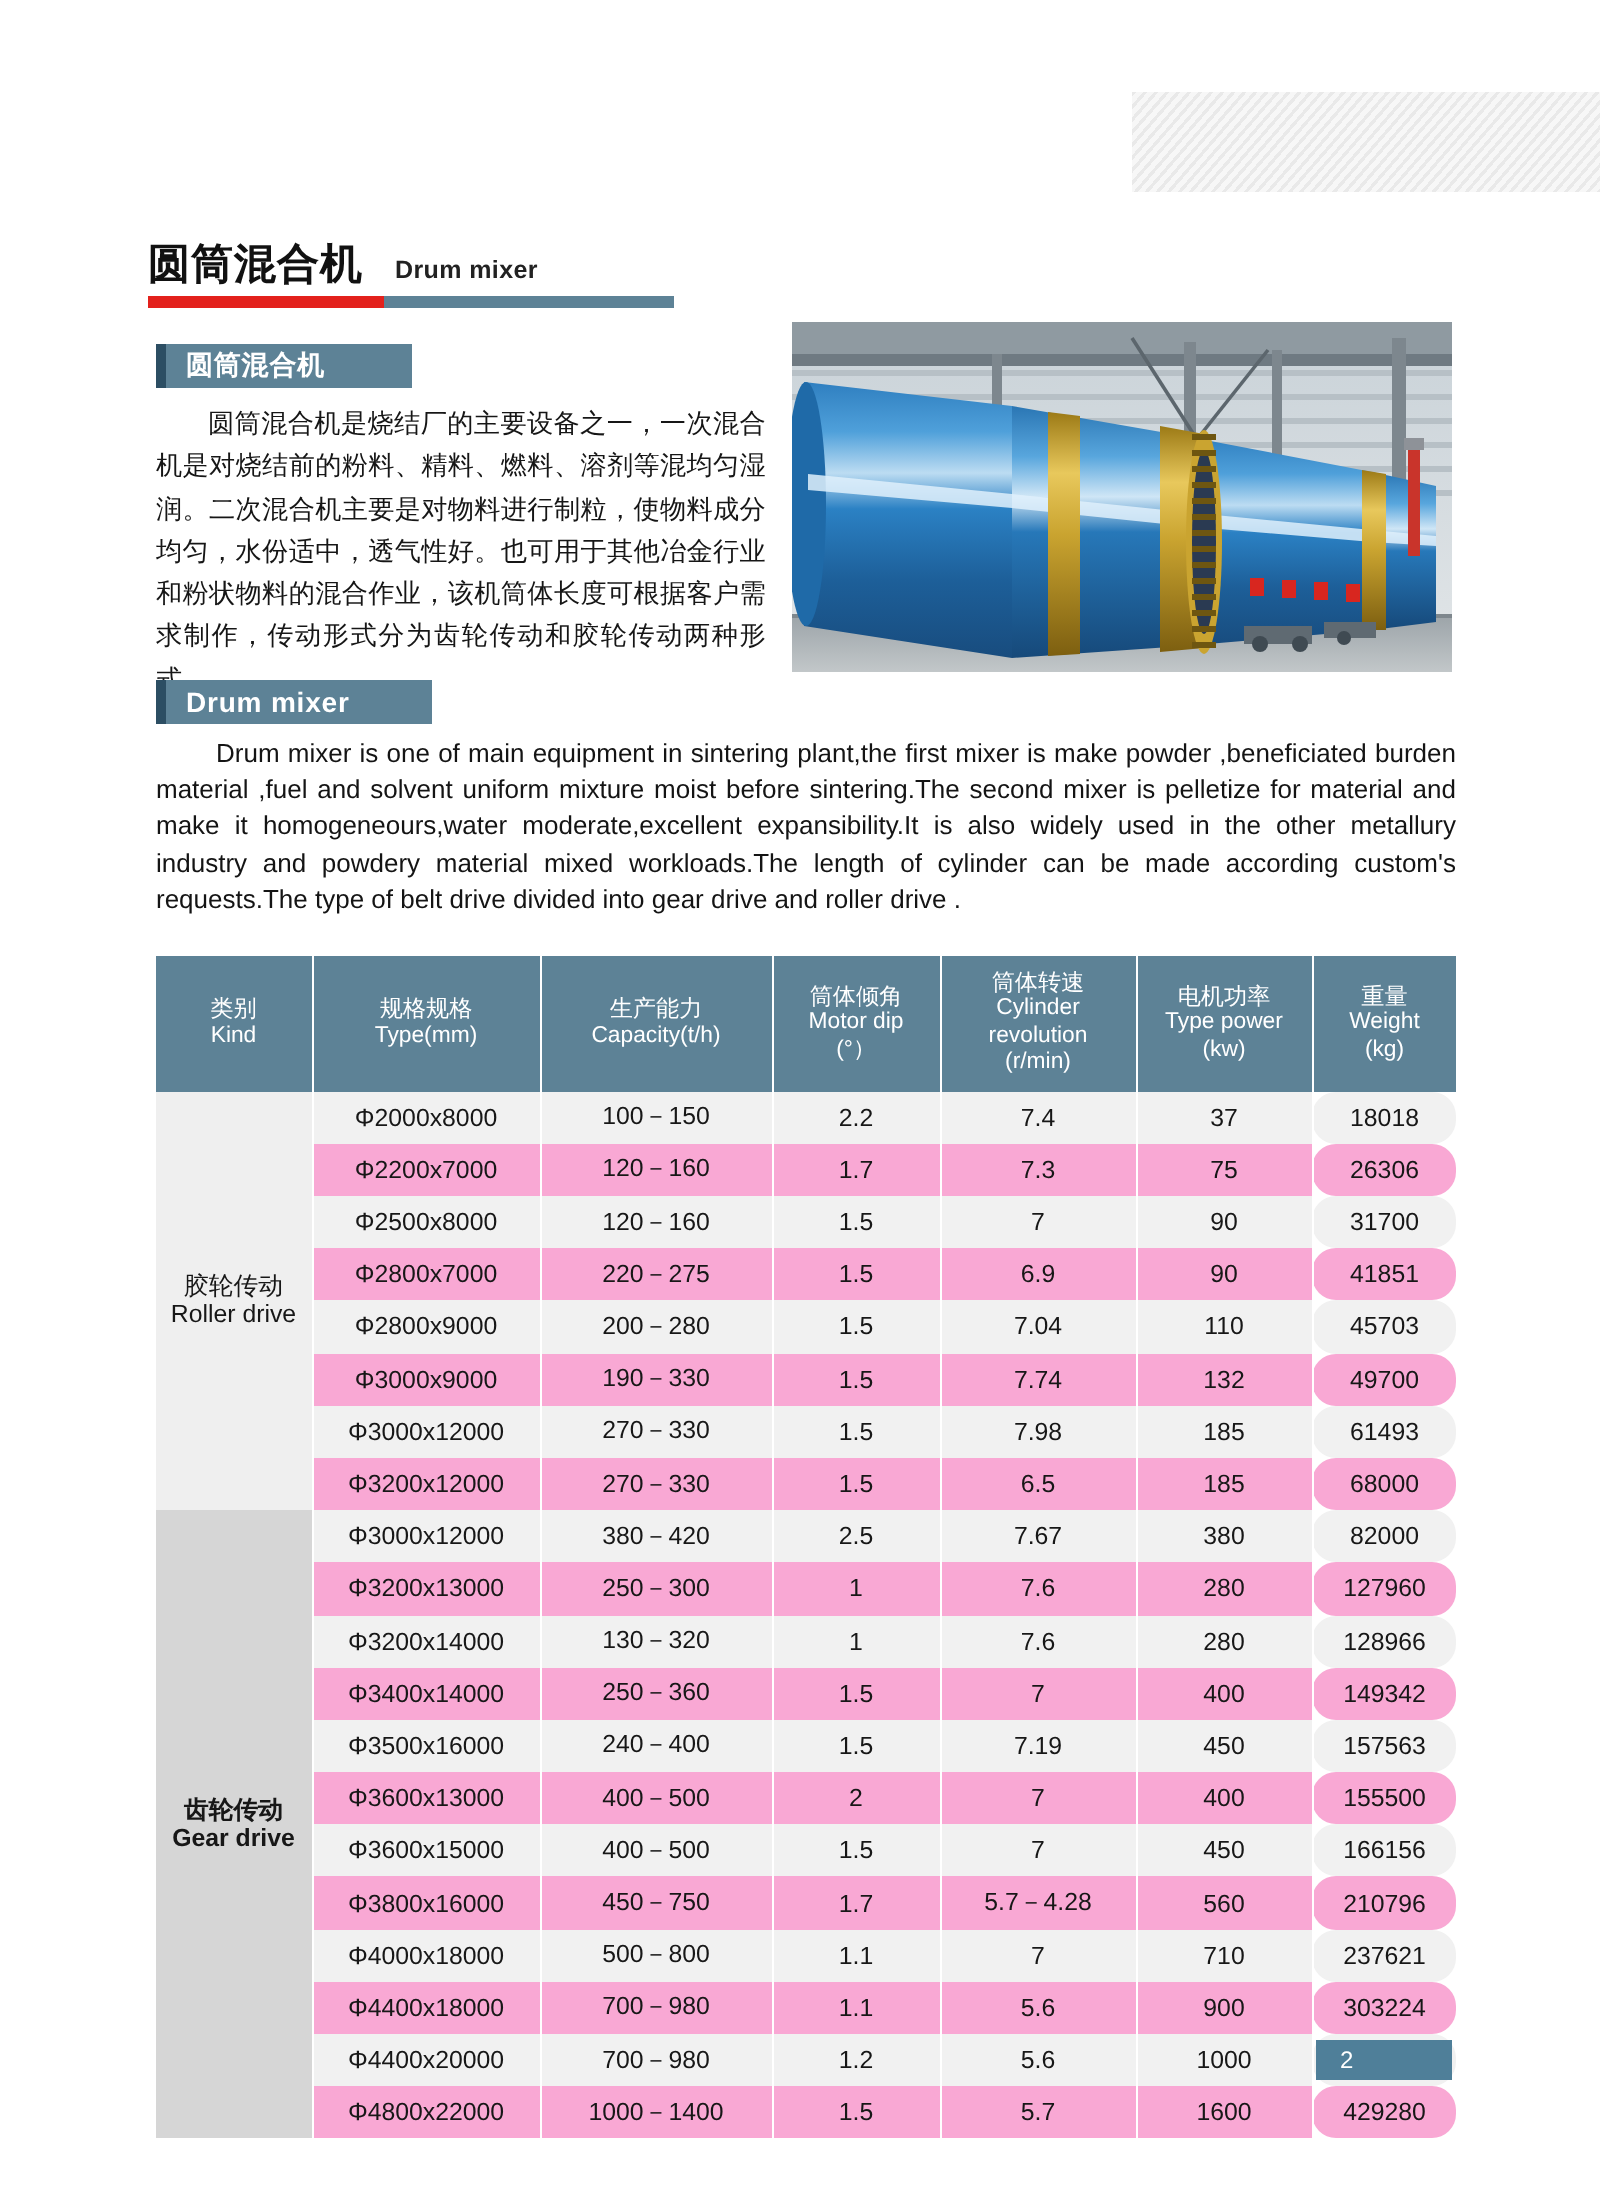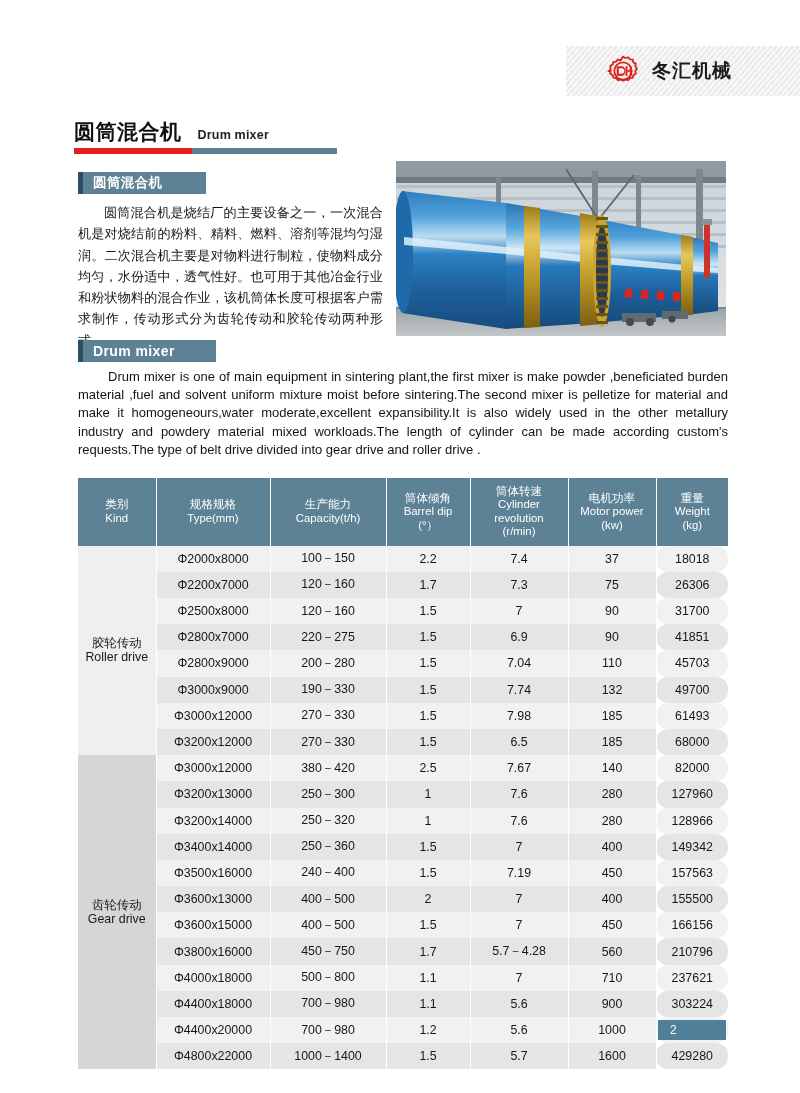--- a/index.html
+++ b/index.html
@@ -162,31 +162,31 @@
     font-size: 12.4px;
     text-align: center;
     padding: 4.6px 2px;
     color: #171717;
     border-right: 1px solid #ffffff;
     white-space: nowrap;
   }
   table.spec tbody td:last-child { border-right: none; border-radius: 12px; }
 
   tr.odd td  { background: #f1f1f1; }
-  tr.even td { background: #e5e5e5; }
+  tr.even td { background: #f9a8d4; }
 
   td.kind {
     font-family: "DejaVu Sans", "Liberation Sans", sans-serif;
     font-size: 12.2px;
     line-height: 15.5px;
     vertical-align: middle;
     border-right: 1px solid #ffffff;
   }
   td.kind.roller { background: #efefef !important; margin-left: 16px; }
-  td.kind.gear   { background: #d6d6d6 !important; }
+  td.kind.gear   { background: #d6d6d6 !important; font-weight: bold; }
   td.kind .kind-cn { display: block; }
   td.kind .kind-en { display: block; font-family: "Liberation Sans", sans-serif; }
 
   
   .page-num {
     position: absolute;
     right: 74px; bottom: 53px;
     width: 68px; height: 20px;
     background: #4f7f99;
     color: #ffffff;
@@ -194,37 +194,20 @@
     display: flex; align-items: center;
     padding-left: 12px;
     box-sizing: border-box;
   }
 </style>
 </head>
 <body>
 
 <div class="header-band">
   <div class="skew"></div>
-  <div class="logo-row">
-    <svg class="logo-mark" viewBox="0 0 40 40">
-      <g fill="none" stroke="#d8261f" stroke-width="2.2">
-        <path d="M20 3.2
-                 l2.9 1.6 3.1-1.0 2.1 2.5 3.2 0.4 0.9 3.1 2.8 1.7-0.5 3.2 1.9 2.6-1.9 2.6 0.5 3.2-2.8 1.7-0.9 3.1-3.2 0.4-2.1 2.5-3.1-1.0-2.9 1.6-2.9-1.6-3.1 1.0-2.1-2.5-3.2-0.4-0.9-3.1-2.8-1.7 0.5-3.2L3.6 20l1.9-2.6-0.5-3.2 2.8-1.7 0.9-3.1 3.2-0.4 2.1-2.5 3.1 1.0z"></path>
-        <circle cx="20" cy="20" r="10.2"></circle>
-      </g>
-      <g fill="#d8261f">
-        <rect x="12.6" y="14.4" width="2.5" height="11.4"></rect>
-        <path d="M15.1 14.4h3.6a4.2 5.7 0 0 1 0 11.4h-3.6v-2.5h3.3a3.1 3.2 0 0 0 0-6.4h-3.3z"></path>
-        <rect x="23.0" y="14.4" width="2.3" height="11.4"></rect>
-        <rect x="25.3" y="18.8" width="2.6" height="2.3"></rect>
-        <rect x="27.9" y="14.4" width="2.3" height="11.4"></rect>
-      </g>
-    </svg>
-    <span class="logo-text">冬汇机械</span>
-  </div>
 </div>
 
 <div class="title-block">
   <div class="title-row">
     <span class="title-cn">圆筒混合机</span>
     <span class="title-en">Drum mixer</span>
   </div>
 </div>
 <div class="title-rule">
   <div class="rule-red"></div>
@@ -376,31 +359,31 @@
         <th>
           <span class="th-cn">规格规格</span>
           <span class="th-en">Type(mm)</span>
         </th>
         <th>
           <span class="th-cn">生产能力</span>
           <span class="th-en">Capacity(t/h)</span>
         </th>
         <th>
           <span class="th-cn">筒体倾角</span>
-          <span class="th-en">Barrel dip</span>
+          <span class="th-en">Motor dip</span>
           <span class="th-en">(°）</span>
         </th>
         <th>
           <span class="th-cn">筒体转速</span>
           <span class="th-en">Cylinder revolution</span>
           <span class="th-en">(r/min)</span>
         </th>
         <th>
           <span class="th-cn">电机功率</span>
-          <span class="th-en">Motor power</span>
+          <span class="th-en">Type power</span>
           <span class="th-en">(kw)</span>
         </th>
         <th>
           <span class="th-cn">重量</span>
           <span class="th-en">Weight</span>
           <span class="th-en">(kg)</span>
         </th>
       </tr>
     </thead>
     <tbody id="spec-body">
@@ -474,34 +457,34 @@
         </tr>
         <tr class="odd">
           <td class="kind gear" rowspan="12">
             <span class="kind-cn">齿轮传动</span>
             <span class="kind-en">Gear drive</span>
           </td>
           <td>Φ3000x12000</td>
           <td>380－420</td>
           <td>2.5</td>
           <td>7.67</td>
-          <td>140</td>
+          <td>380</td>
           <td>82000</td>
         </tr>
         <tr class="even">
           <td>Φ3200x13000</td>
           <td>250－300</td>
           <td>1</td>
           <td>7.6</td>
           <td>280</td>
           <td>127960</td>
         </tr>
         <tr class="odd">
           <td>Φ3200x14000</td>
-          <td>250－320</td>
+          <td>130－320</td>
           <td>1</td>
           <td>7.6</td>
           <td>280</td>
           <td>128966</td>
         </tr>
         <tr class="even">
           <td>Φ3400x14000</td>
           <td>250－360</td>
           <td>1.5</td>
           <td>7</td>

